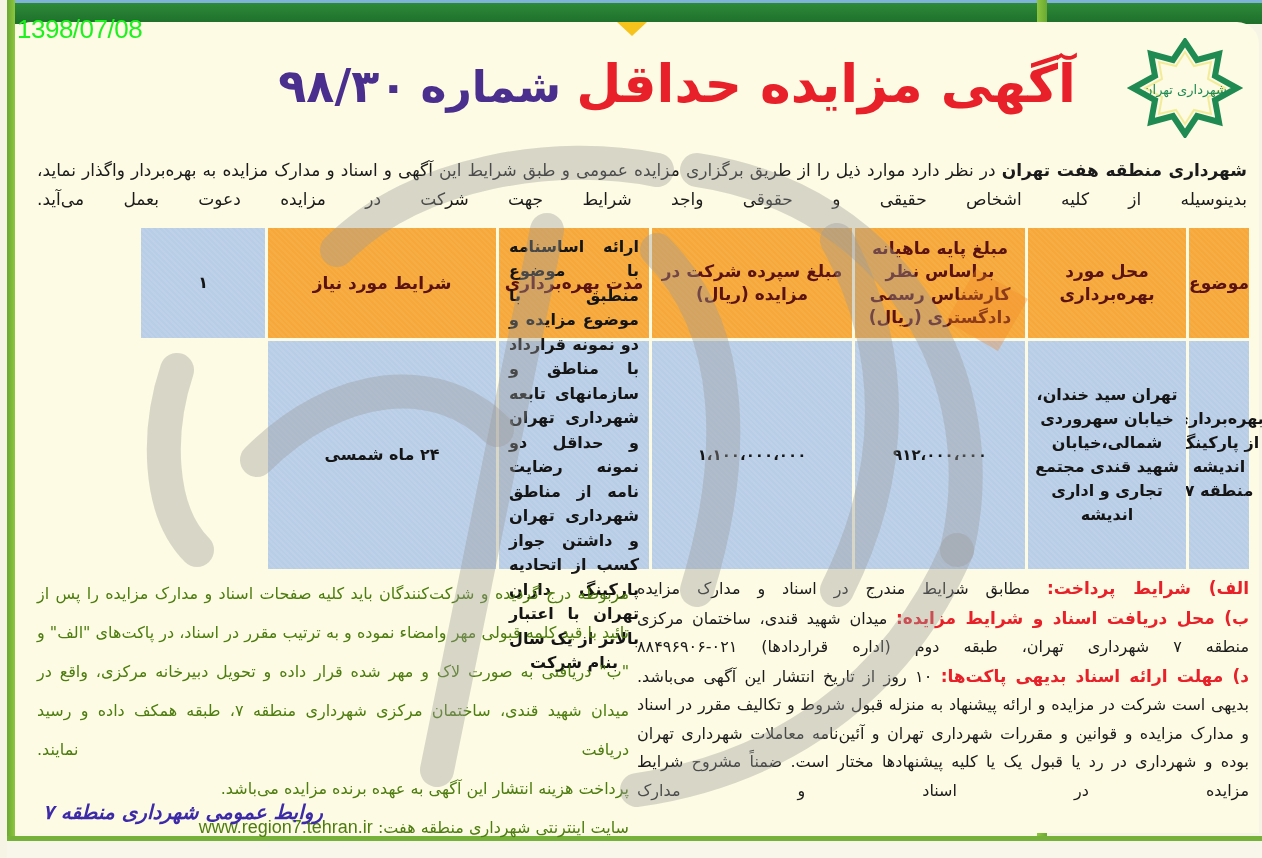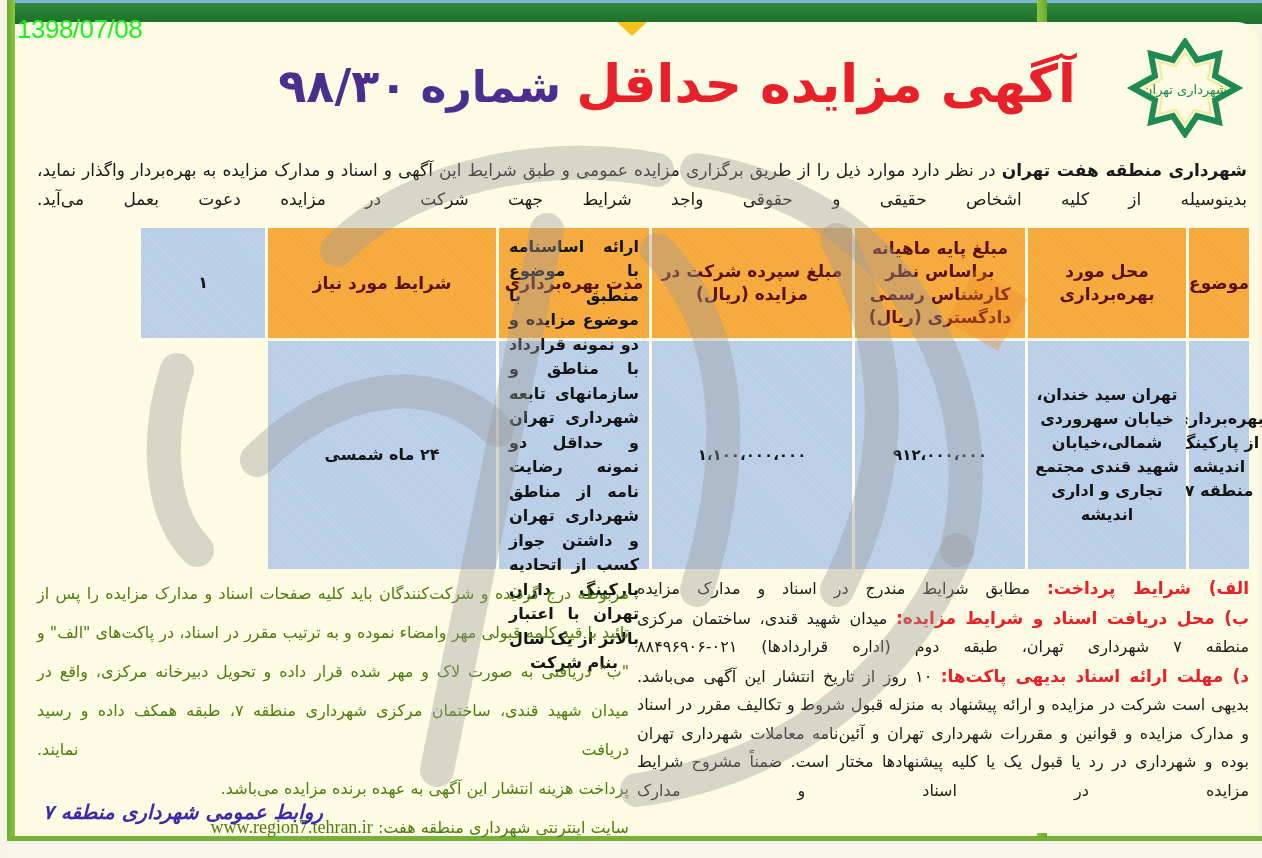--- a/index.html
+++ b/index.html
@@ -97,21 +97,21 @@
     direction: rtl; text-align: justify; text-align-last: justify;
     font-size: 16px; line-height: 28.5px; color: #1b1b1b;
   }
   .col-right .lbl { color: #e8202a; font-weight: bold; font-size: 17px; }
   .col-left {
     position: absolute; left: 30px; top: 574px; width: 592px;
     direction: rtl; text-align: justify; text-align-last: justify;
     font-size: 16px; line-height: 39px; color: #4d7c0f;
   }
   .col-left .last { text-align-last: right; }
-  .web { font-family: Liberation Serif, serif; font-size: 18px; }
+  .web { font-family: Liberation Sans, sans-serif; font-size: 18px; }
   .signature {
     position: absolute; left: 36px; top: 800px;
     direction: rtl; font-weight: bold; font-size: 20px; color: #3d2aa8;
     font-style: italic;
   }
 </style>
 </head>
 <body>
 
 <div class="frame">

